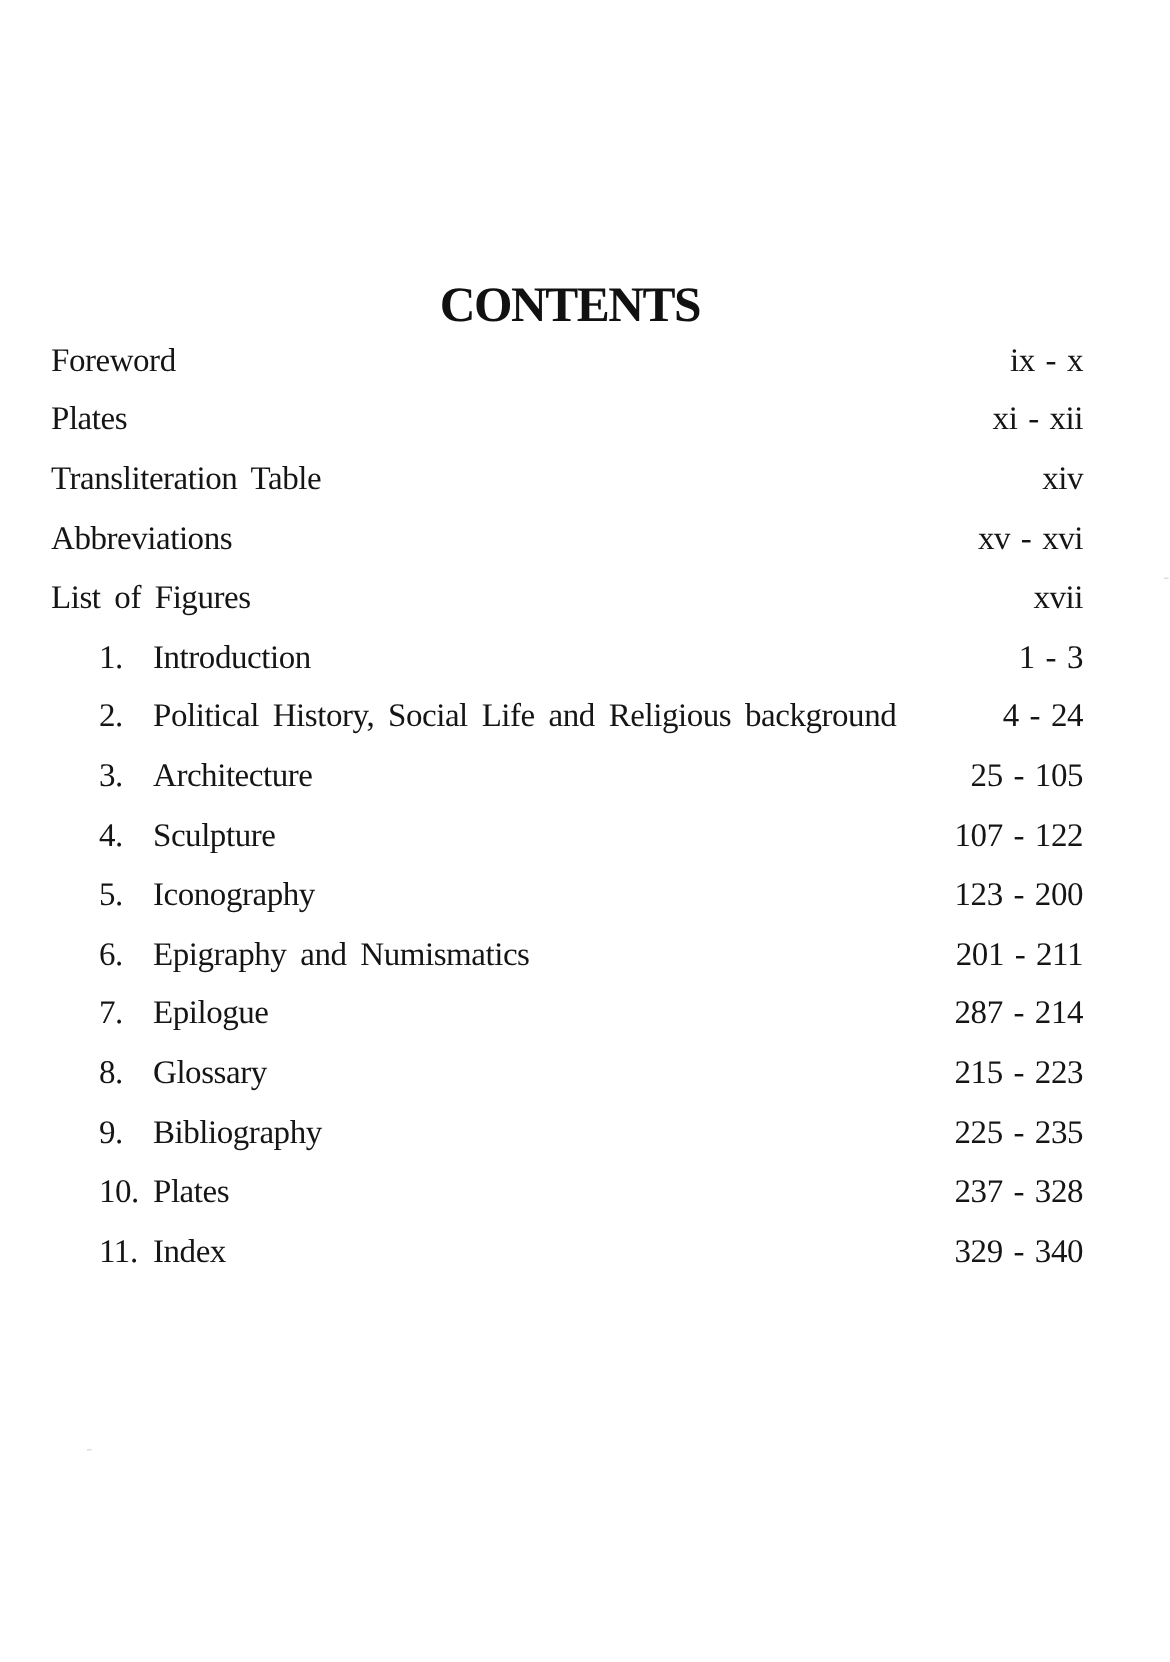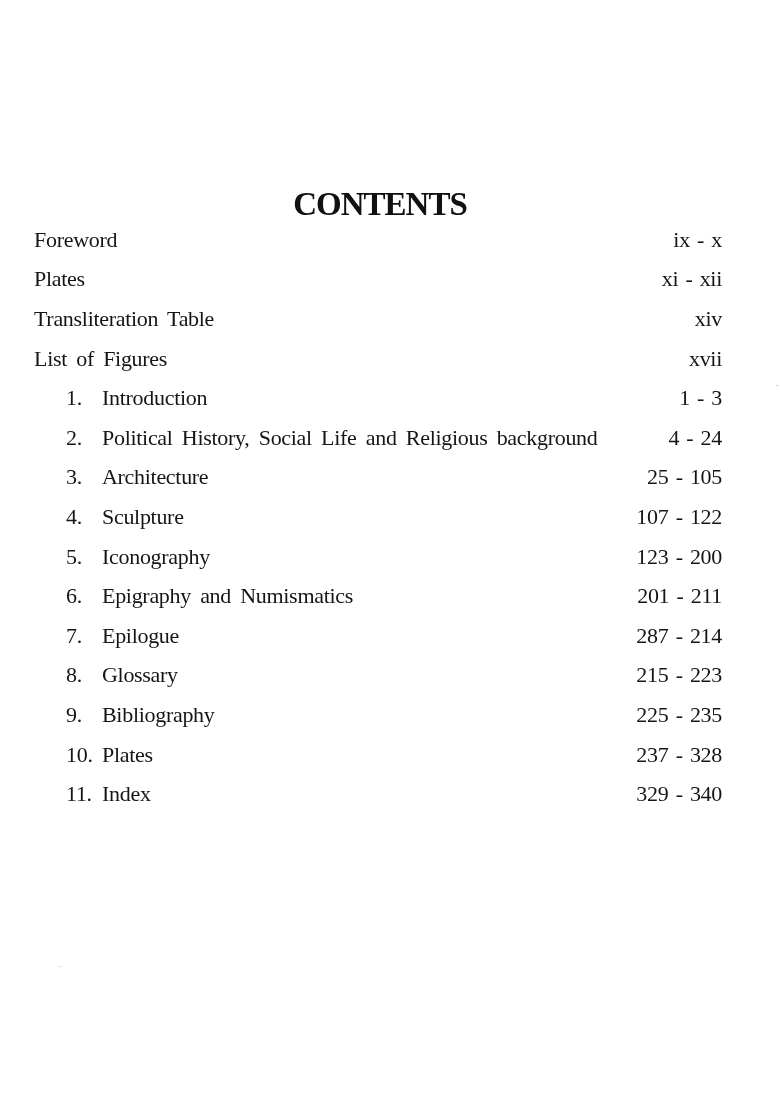--- a/index.html
+++ b/index.html
@@ -94,20 +94,26 @@
       <span class="pages">xi - xii</span>
     </li>
     <li class="row">
       <span class="left">
           <span>Transliteration Table</span>
         </span>
       <span class="pages">xiv</span>
     </li>
     <li class="row">
       <span class="left">
+          <span>Abbreviations</span>
+        </span>
+      <span class="pages">xv - xvi</span>
+    </li>
+    <li class="row">
+      <span class="left">
           <span>List of Figures</span>
         </span>
       <span class="pages">xvii</span>
     </li>
 
     <li class="row chapter">
       <span class="left">
         <span class="num">1.</span>
         <span>Introduction</span>
       </span>

